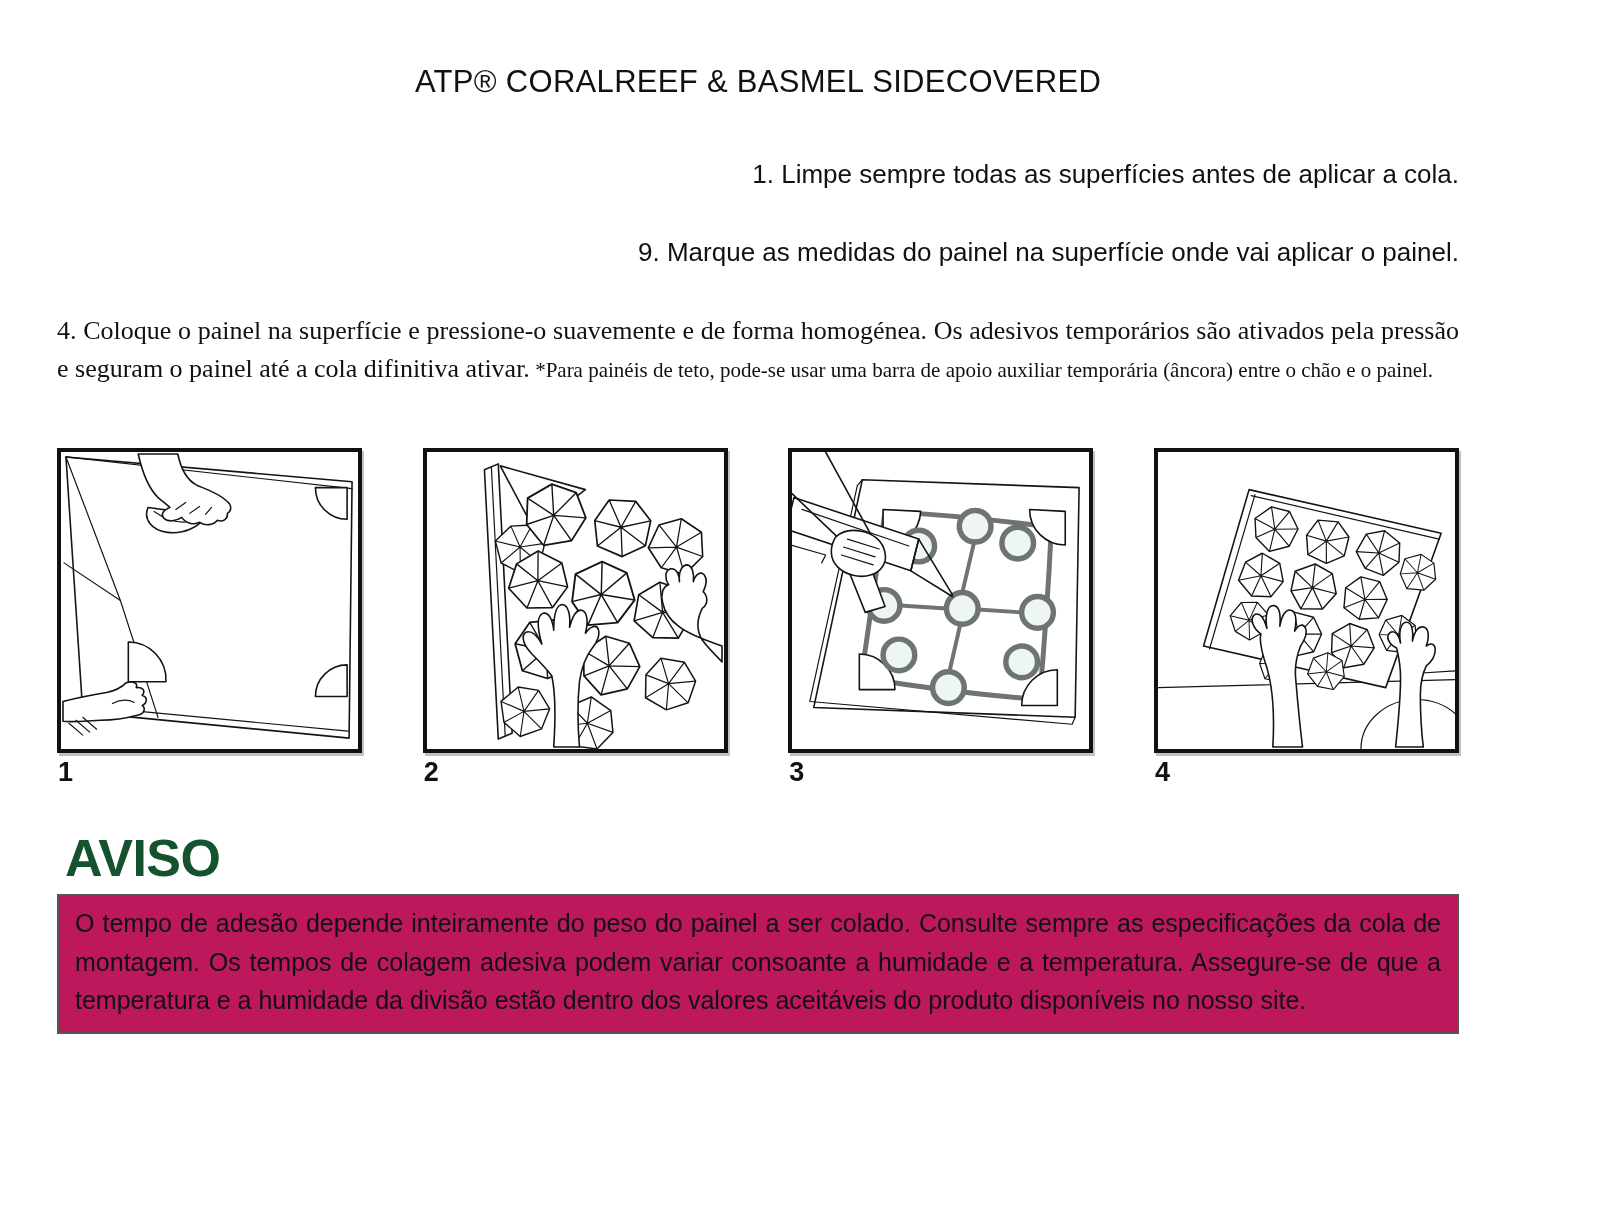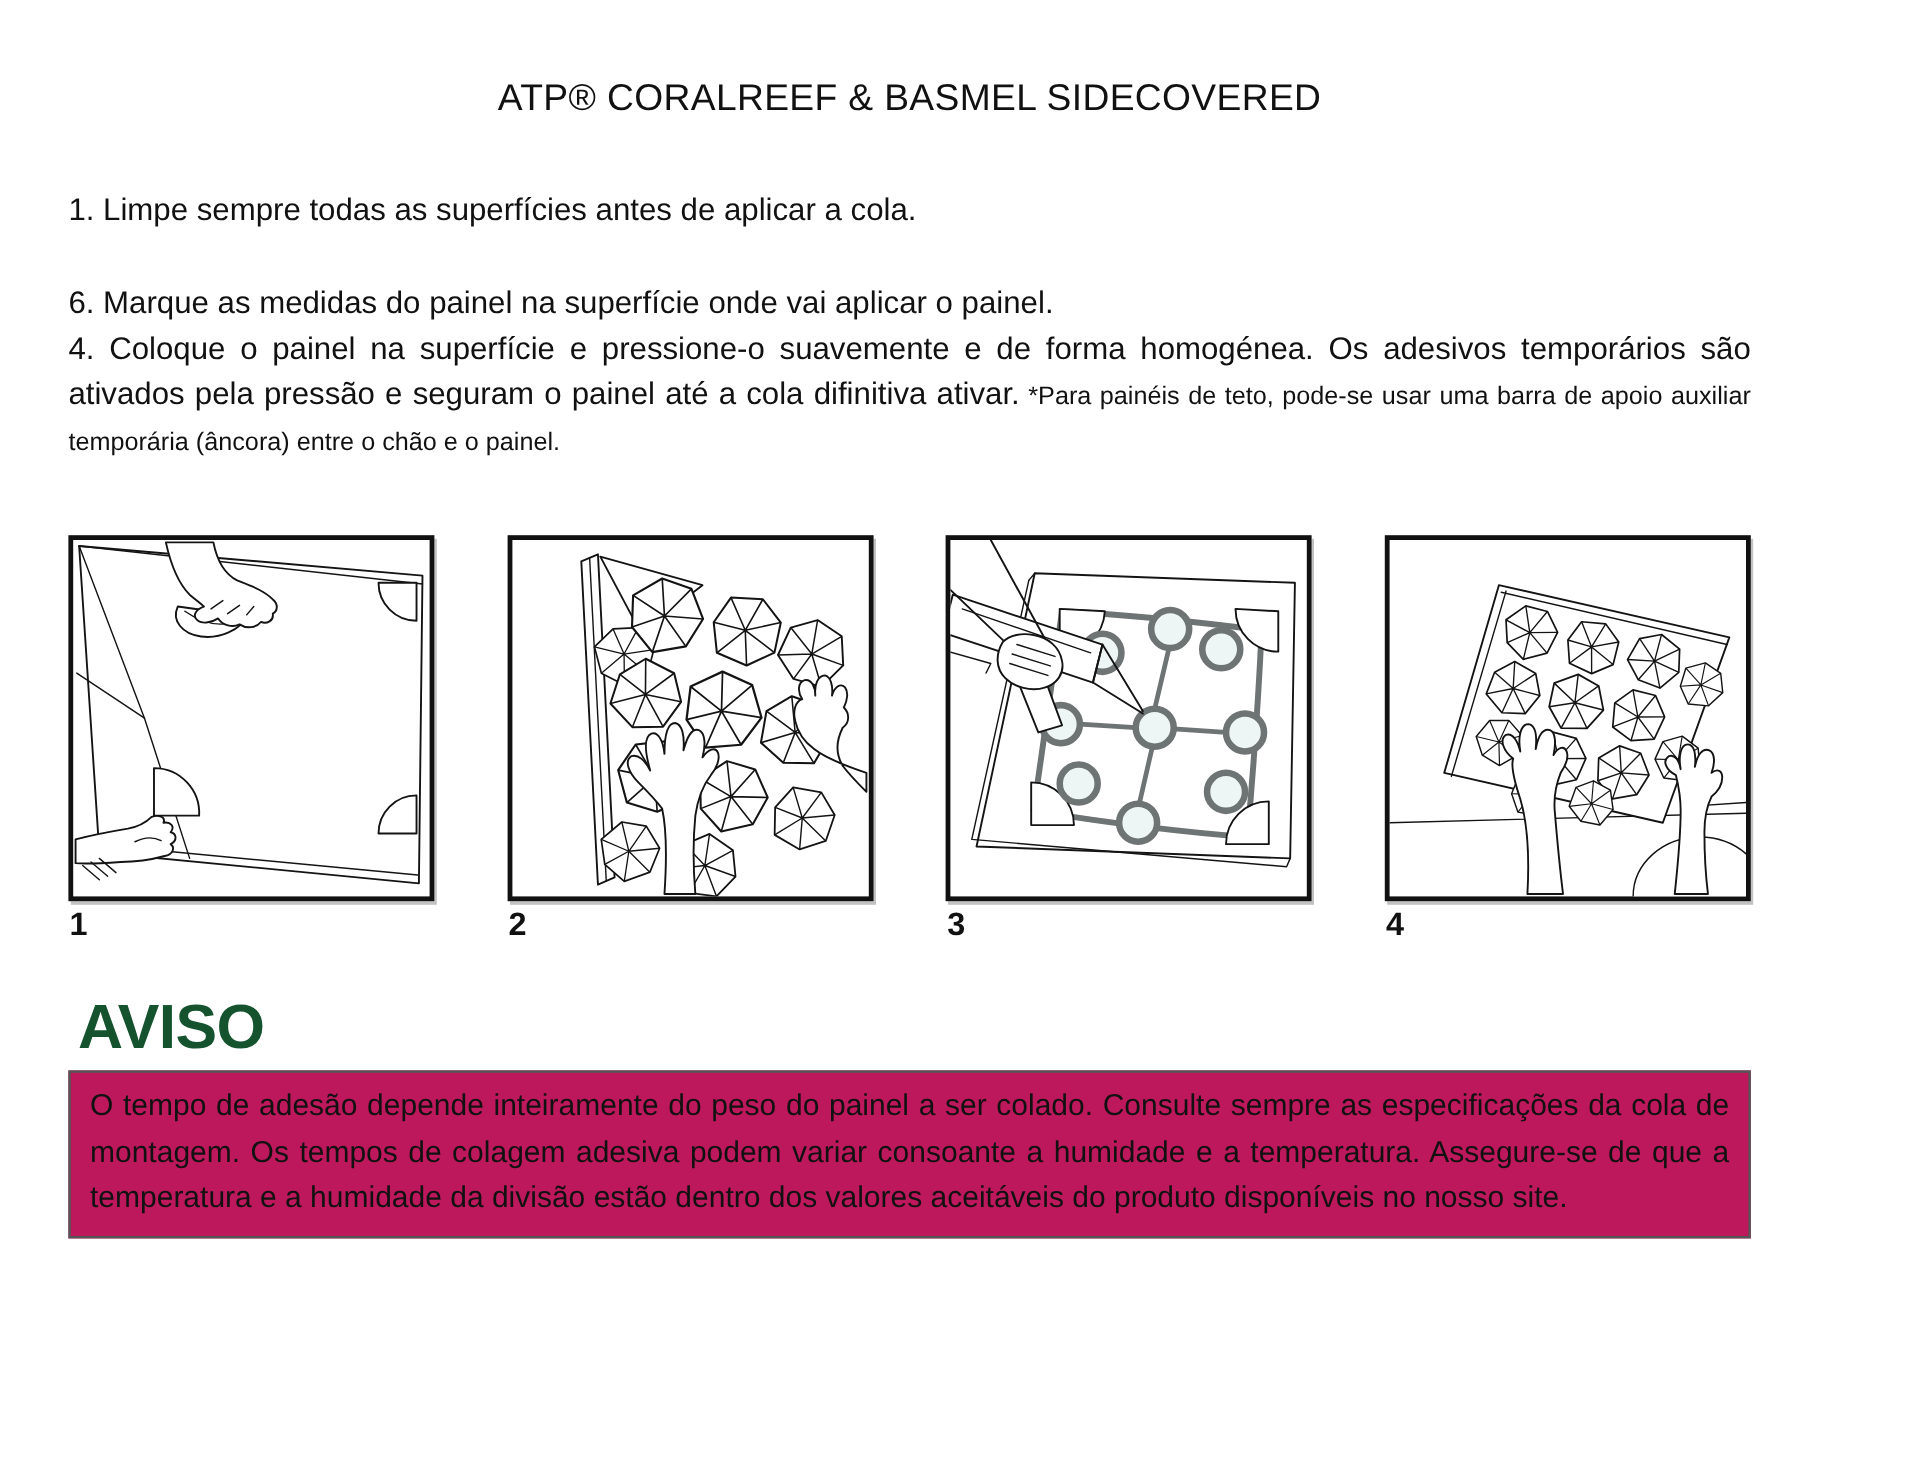--- a/index.html
+++ b/index.html
@@ -4,25 +4,25 @@
 <style>
   html,body{margin:0;padding:0;background:#ffffff;}
   body{width:1600px;height:1220px;overflow:hidden;
        font-family:"Liberation Sans", sans-serif;color:#000;}
   .page{position:relative;width:1600px;height:872px;background:#fff;}
   .content{padding:0 141px 0 57px;}
 
   .doc-title{margin:0;padding-top:64px;text-align:center;
              font-size:31px;font-weight:400;letter-spacing:.3px;color:#111;}
 
-  .instr{font-size:26px;line-height:1.46;color:#111;margin:0;}
+  .instr{font-size:26px;line-height:1.46;color:#111;margin:0;text-align:right;}
   .instr.p1{margin-top:56px;}
   .instr.p2{margin-top:40px;}
   .instr.p3{margin-top:40px;text-align:justify;}
-  .instr.p4{text-align:justify;}
+  .instr.p4{margin-top:40px;text-align:justify;font-family:Liberation Serif, serif;}
   .instr .note{font-size:21px;}
 
   .steps-row{display:flex;justify-content:space-between;margin-top:60px;}
   .step{width:305px;}
   .step-box{box-sizing:border-box;width:305px;height:305px;border:4px solid #111;
             background:#fff;box-shadow:2px 3px 0 #c2c2c2;}
   .step-box svg{display:block;width:100%;height:100%;}
   .step-number{font-size:27px;font-weight:700;color:#111;margin-top:4px;margin-left:1px;}
 
   .warning-heading{font-size:52px;font-weight:700;letter-spacing:-.5px;
@@ -37,21 +37,21 @@
 </style>
 </head>
 <body>
 
 <div class="page">
   <div class="content">
 
     <h1 class="doc-title">ATP® CORALREEF &amp; BASMEL SIDECOVERED</h1>
 
     <p class="instr p1">1. Limpe sempre todas as superfícies antes de aplicar a cola.</p>
-    <p class="instr p2">6. Marque as medidas do painel na superfície onde vai aplicar o painel.</p>
+    <p class="instr p2">9. Marque as medidas do painel na superfície onde vai aplicar o painel.</p>
     <p class="instr p4"><span>4. Coloque o painel na superfície e pressione-o suavemente e de forma homogénea. Os adesivos temporários são ativados pela pressão e seguram o painel até a cola difinitiva ativar.</span><span class="note"> *Para painéis de teto, pode-se usar uma barra de apoio auxiliar temporária (âncora) entre o chão e o painel.</span></p>
 
     <div class="steps-row">
 
       <div class="step">
         <div class="step-box">
           <svg viewBox="0 0 300 300">
 
             <g>
               <polygon class="ln white" points="5,5 294,30 291,289 22,263"></polygon>

